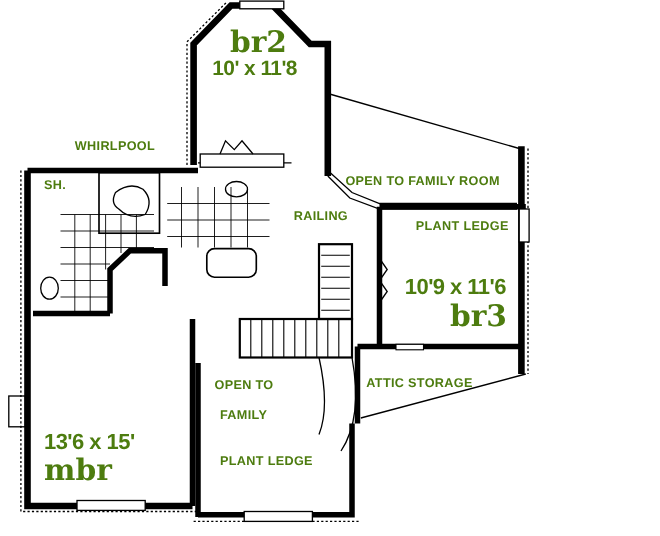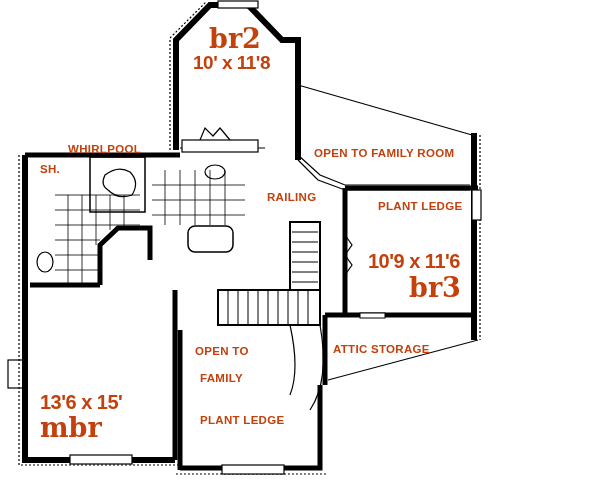--- a/index.html
+++ b/index.html
@@ -1,18 +1,18 @@
 <!DOCTYPE html>
 <html><head>
 <meta charset="utf-8">
 <style>
   html,body{margin:0;padding:0;background:#ffffff;}
   body{width:600px;height:487px;overflow:hidden;position:relative;}
   svg{position:absolute;left:0;top:0;}
-  .lbl{position:absolute;font-family:"Liberation Sans",sans-serif;color:#c2410c;white-space:nowrap;line-height:1;}
+  .lbl{position:absolute;font-family:"Liberation Sans",sans-serif;color:#4d7c0f;white-space:nowrap;line-height:1;}
   .small{font-size:11.5px;font-weight:bold;letter-spacing:0.3px;}
   .dim{font-size:20px;font-weight:bold;letter-spacing:-0.5px;}
   .room{font-family:"DejaVu Serif","Liberation Serif",serif;font-weight:bold;font-size:27px;}
 </style>
 </head>
 <body>
 
 <svg width="600" height="487" viewBox="0 0 600 487" xmlns="http://www.w3.org/2000/svg" stroke="#000" fill="none">
 
   <g>
@@ -82,23 +82,23 @@
   <g>
     <line x1="180" y1="330" x2="180" y2="470" stroke-width="5"></line>
     <polyline points="180,468 320,468 320,385" stroke-width="5"></polyline>
     <polyline points="176,474 326,474" stroke-width="1.2" stroke-dasharray="2,2"></polyline>
     <rect x="222" y="465" width="62" height="9" fill="#fff" stroke-width="1.2"></rect>
   </g>
 </svg>
 
 <div class="lbl room" style="left:209px;top:25px;">br2</div>
 <div class="lbl dim" style="left:193px;top:53px;font-size:19px;">10' x 11'8</div>
-<div class="lbl small" style="left:68px;top:144px;">WHIRLPOOL</div>
+<div class="lbl small" style="left:68px;top:128px;">WHIRLPOOL</div>
 <div class="lbl small" style="left:40px;top:164px;">SH.</div>
-<div class="lbl small" style="left:314px;top:148px;">OPEN TO FAMILY ROOM</div>
+<div class="lbl small" style="left:314px;top:160px;">OPEN TO FAMILY ROOM</div>
 <div class="lbl small" style="left:267px;top:192px;">RAILING</div>
 <div class="lbl small" style="left:378px;top:201px;">PLANT LEDGE</div>
 <div class="lbl dim" style="left:368px;top:251px;">10'9 x 11'6</div>
 <div class="lbl room" style="left:409px;top:274px;text-align:center;">br3</div>
 <div class="lbl small" style="left:333px;top:344px;">ATTIC STORAGE</div>
 <div class="lbl small" style="left:195px;top:346px;">OPEN TO</div>
 <div class="lbl small" style="left:200px;top:373px;">FAMILY</div>
 <div class="lbl dim" style="left:40px;top:392px;">13'6 x 15'</div>
 <div class="lbl small" style="left:200px;top:415px;">PLANT LEDGE</div>
 <div class="lbl room" style="left:40px;top:414px;">mbr</div>

